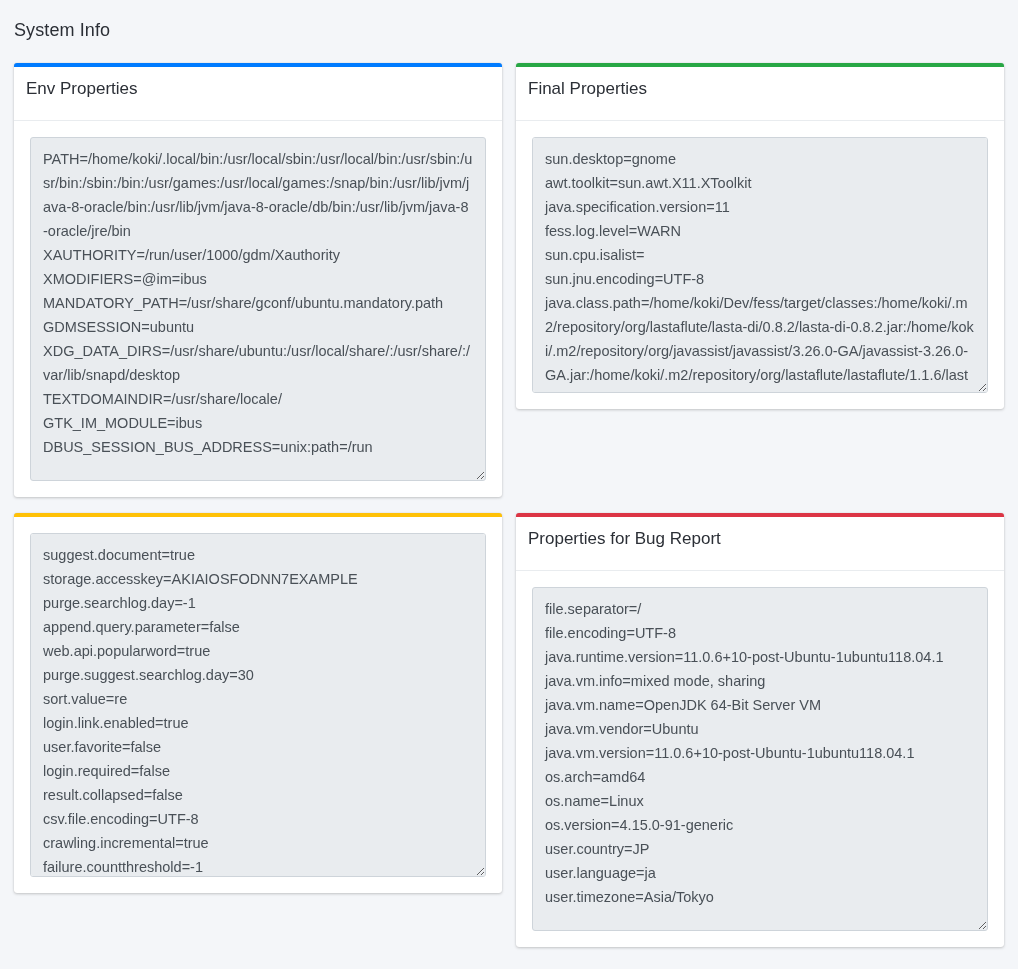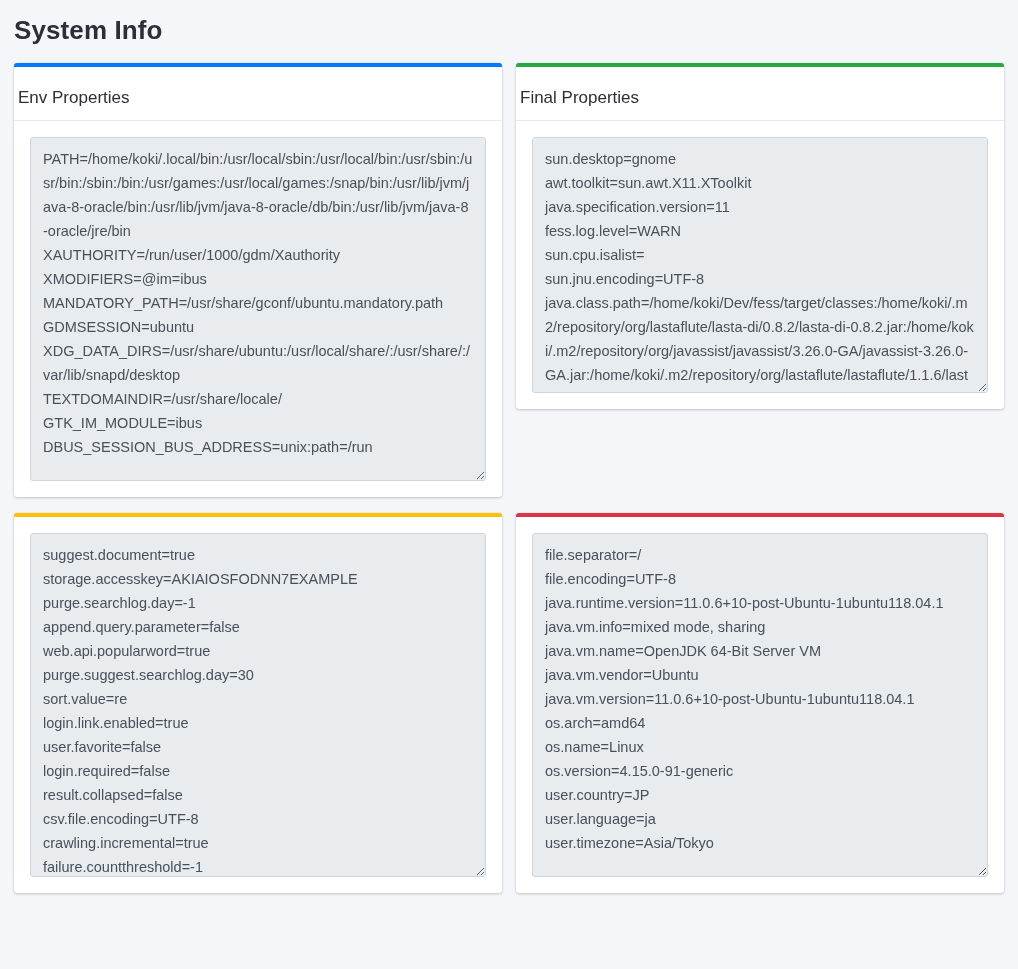--- a/index.html
+++ b/index.html
@@ -11,22 +11,22 @@
   body {
     width: 1018px;
     height: 969px;
     background: #f4f6f9;
     font-family: "Liberation Sans", sans-serif;
     color: #212529;
     overflow: hidden;
   }
 
   .page-title {
-    font-size: 26px;
-    font-weight: 700;
+    font-size: 18px;
+    font-weight: 400;
     color: #2b2f36;
     margin: 0;
     padding: 14px 0 0 14px;
     line-height: 32px;
     letter-spacing: .1px;
   }
 
   .grid {
     display: flex;
     flex-wrap: wrap;
@@ -47,24 +47,24 @@
     margin-bottom: 16px;
     overflow: hidden;
   }
   .card.accent-primary { border-top-color: #007bff; }
   .card.accent-success { border-top-color: #28a745; }
   .card.accent-warning { border-top-color: #ffc107; }
   .card.accent-danger  { border-top-color: #dc3545; }
 
   .card-header {
     border-bottom: 1px solid #e9ecef;
-    padding: 12px 4px;
+    padding: 12px 12px;
     min-height: 54px;
     display: flex;
-    align-items: flex-end;
+    align-items: flex-start;
   }
   .card-title {
     font-size: 17px;
     font-weight: 400;
     line-height: 1.2;
     margin: 0;
     color: #2b2f36;
   }
 
   .card-body {
@@ -159,20 +159,23 @@
 result.collapsed=false
 csv.file.encoding=UTF-8
 crawling.incremental=true
 failure.countthreshold=-1</textarea>
       </div>
     </div>
   </div>
 
   <div class="col col-right row-2">
     <div class="card accent-danger">
+      <div class="card-header">
+        <h3 class="card-title">Properties for Bug Report</h3>
+      </div>
       <div class="card-body">
         <textarea class="prop-area" rows="14" readonly="" style="">file.separator=/
 file.encoding=UTF-8
 java.runtime.version=11.0.6+10-post-Ubuntu-1ubuntu118.04.1
 java.vm.info=mixed mode, sharing
 java.vm.name=OpenJDK 64-Bit Server VM
 java.vm.vendor=Ubuntu
 java.vm.version=11.0.6+10-post-Ubuntu-1ubuntu118.04.1
 os.arch=amd64
 os.name=Linux

